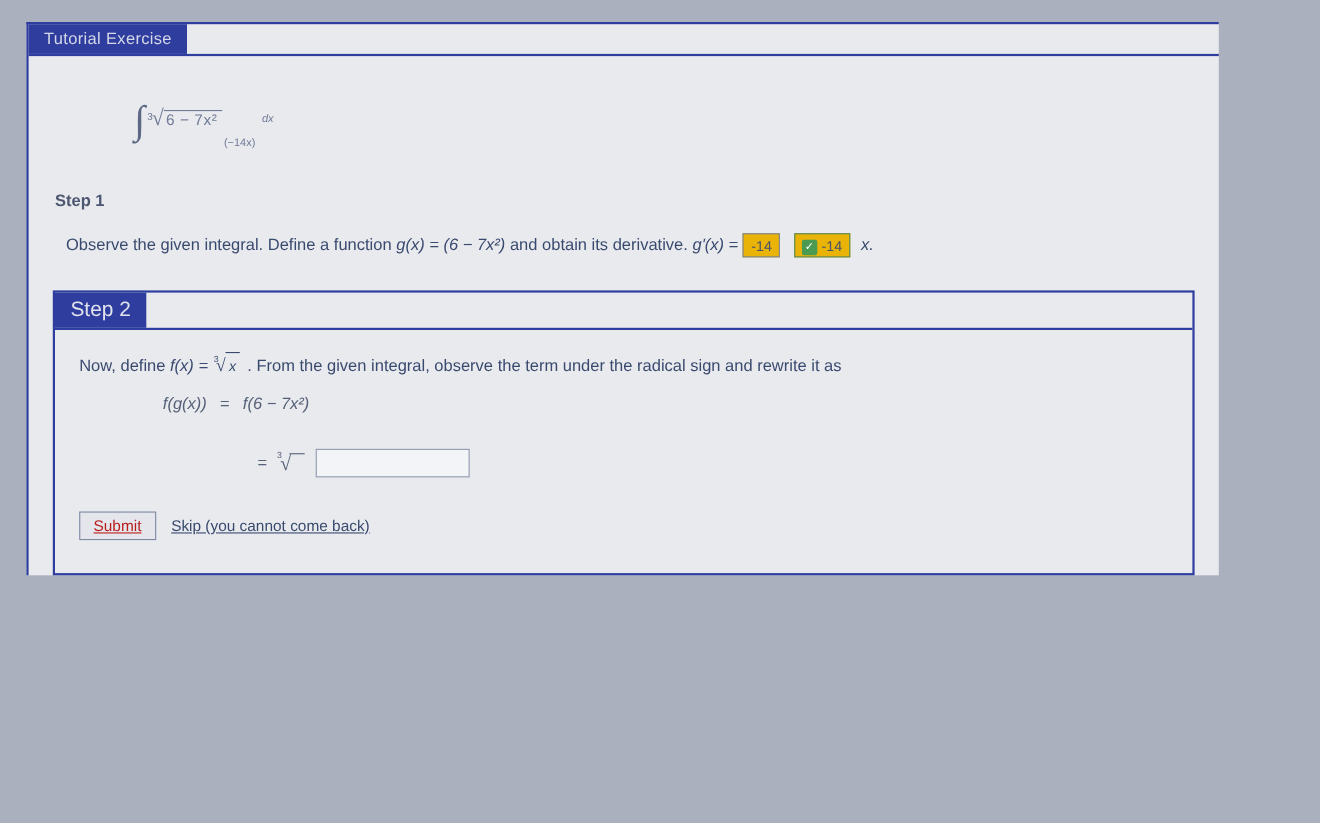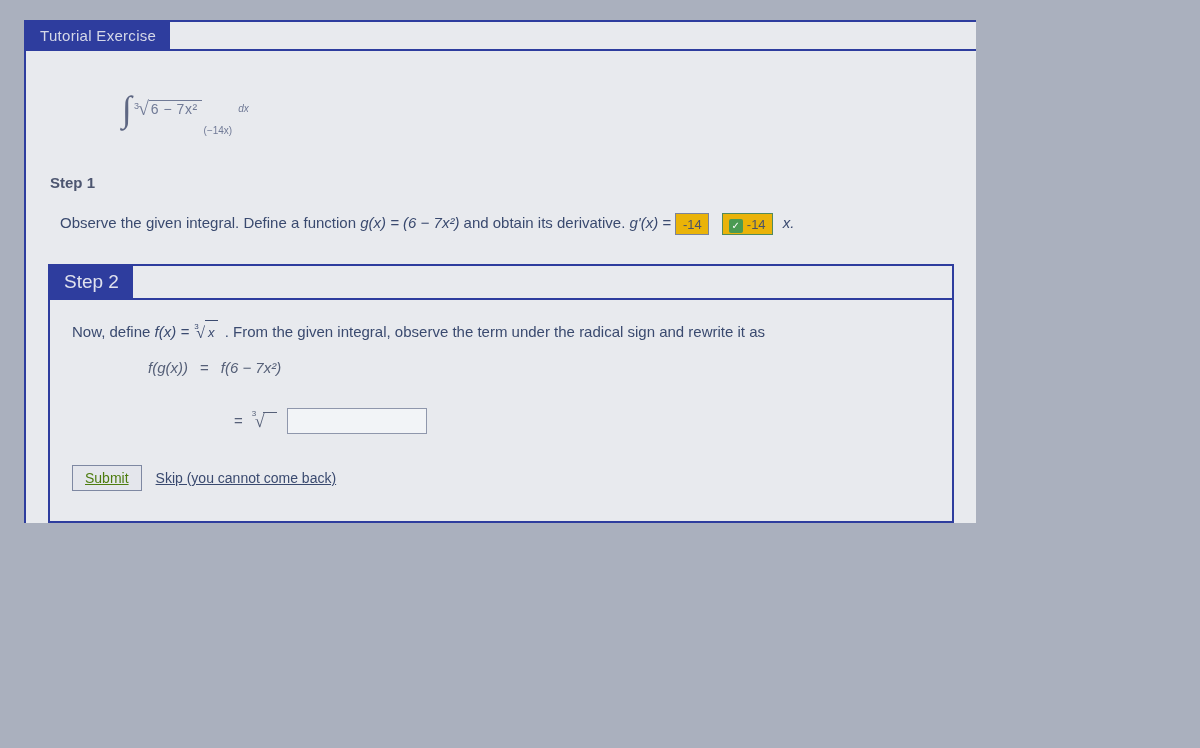--- a/index.html
+++ b/index.html
@@ -10,21 +10,21 @@
       width: 1200px;
       height: 748px;
       overflow: hidden;
     }
     .main-panel {
       background: #e8eaee;
       border: 2px solid #2e3d9e;
       border-right: none;
       border-bottom: none;
       padding: 0;
-      width: 952px;
+      width: 1084px;
     }
     .section-header {
       background: #2e3d9e;
       color: #d5d8e8;
       font-size: 15px;
       font-weight: 400;
       padding: 5px 14px;
       display: inline-block;
       letter-spacing: 0.3px;
     }
@@ -195,21 +195,21 @@
     }
     .button-row {
       margin: 26px 0 0 22px;
       display: flex;
       align-items: center;
       gap: 14px;
     }
     .submit-btn {
       background: #e4e6ec;
       border: 1px solid #7e88a2;
-      color: #4d7c0f;
+      color: #b91c1c;
       font-size: 14px;
       padding: 4px 12px;
       text-decoration: underline;
       cursor: pointer;
     }
     .skip-link {
       font-size: 14px;
       color: #3a4a6f;
       text-decoration: underline;
       cursor: pointer;

